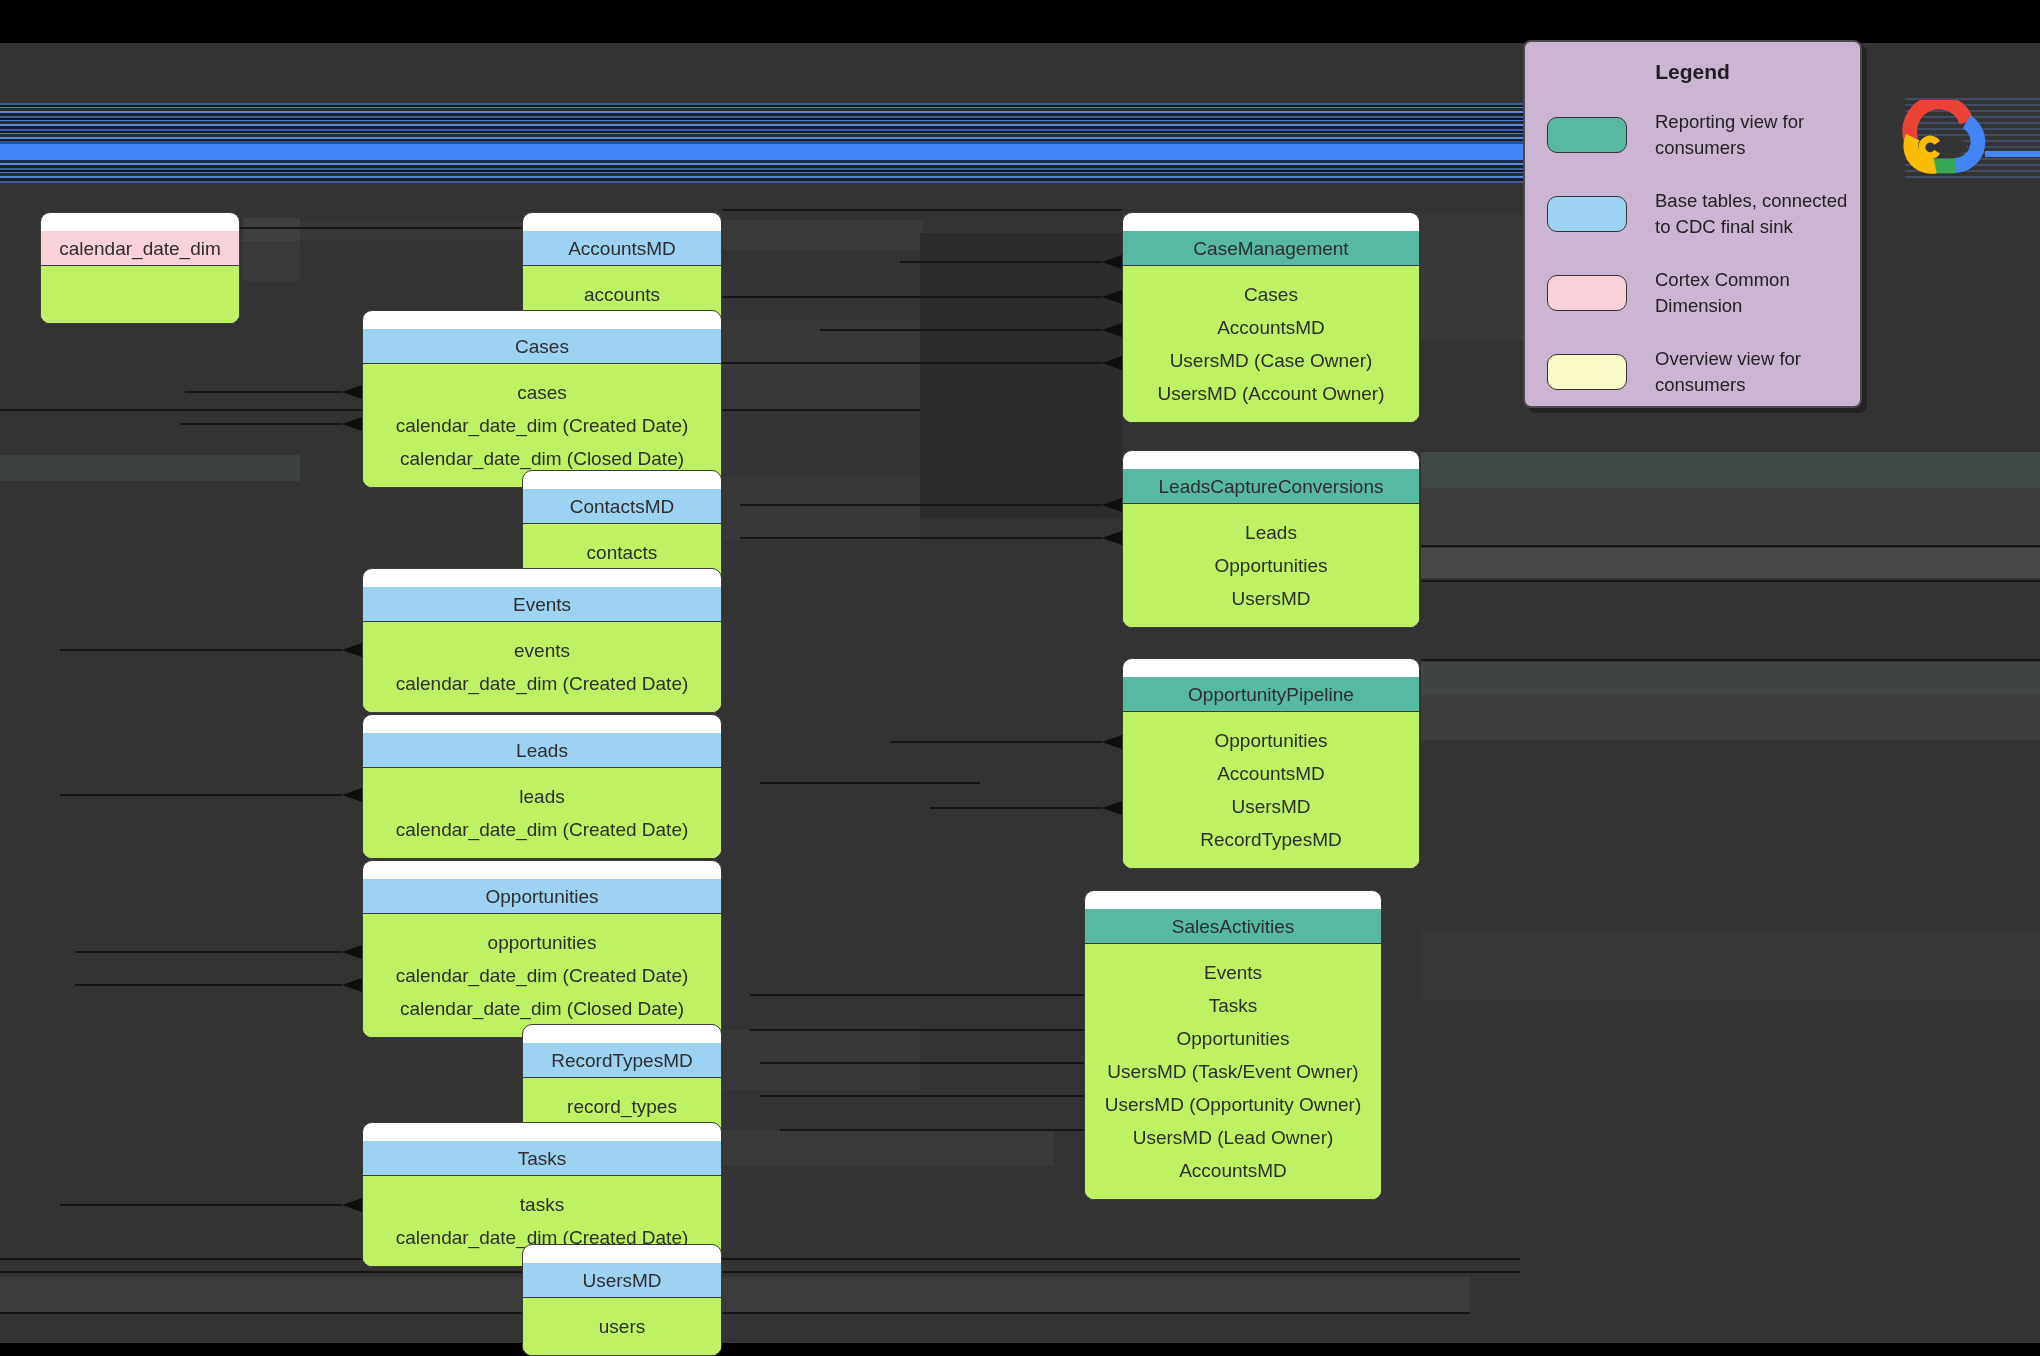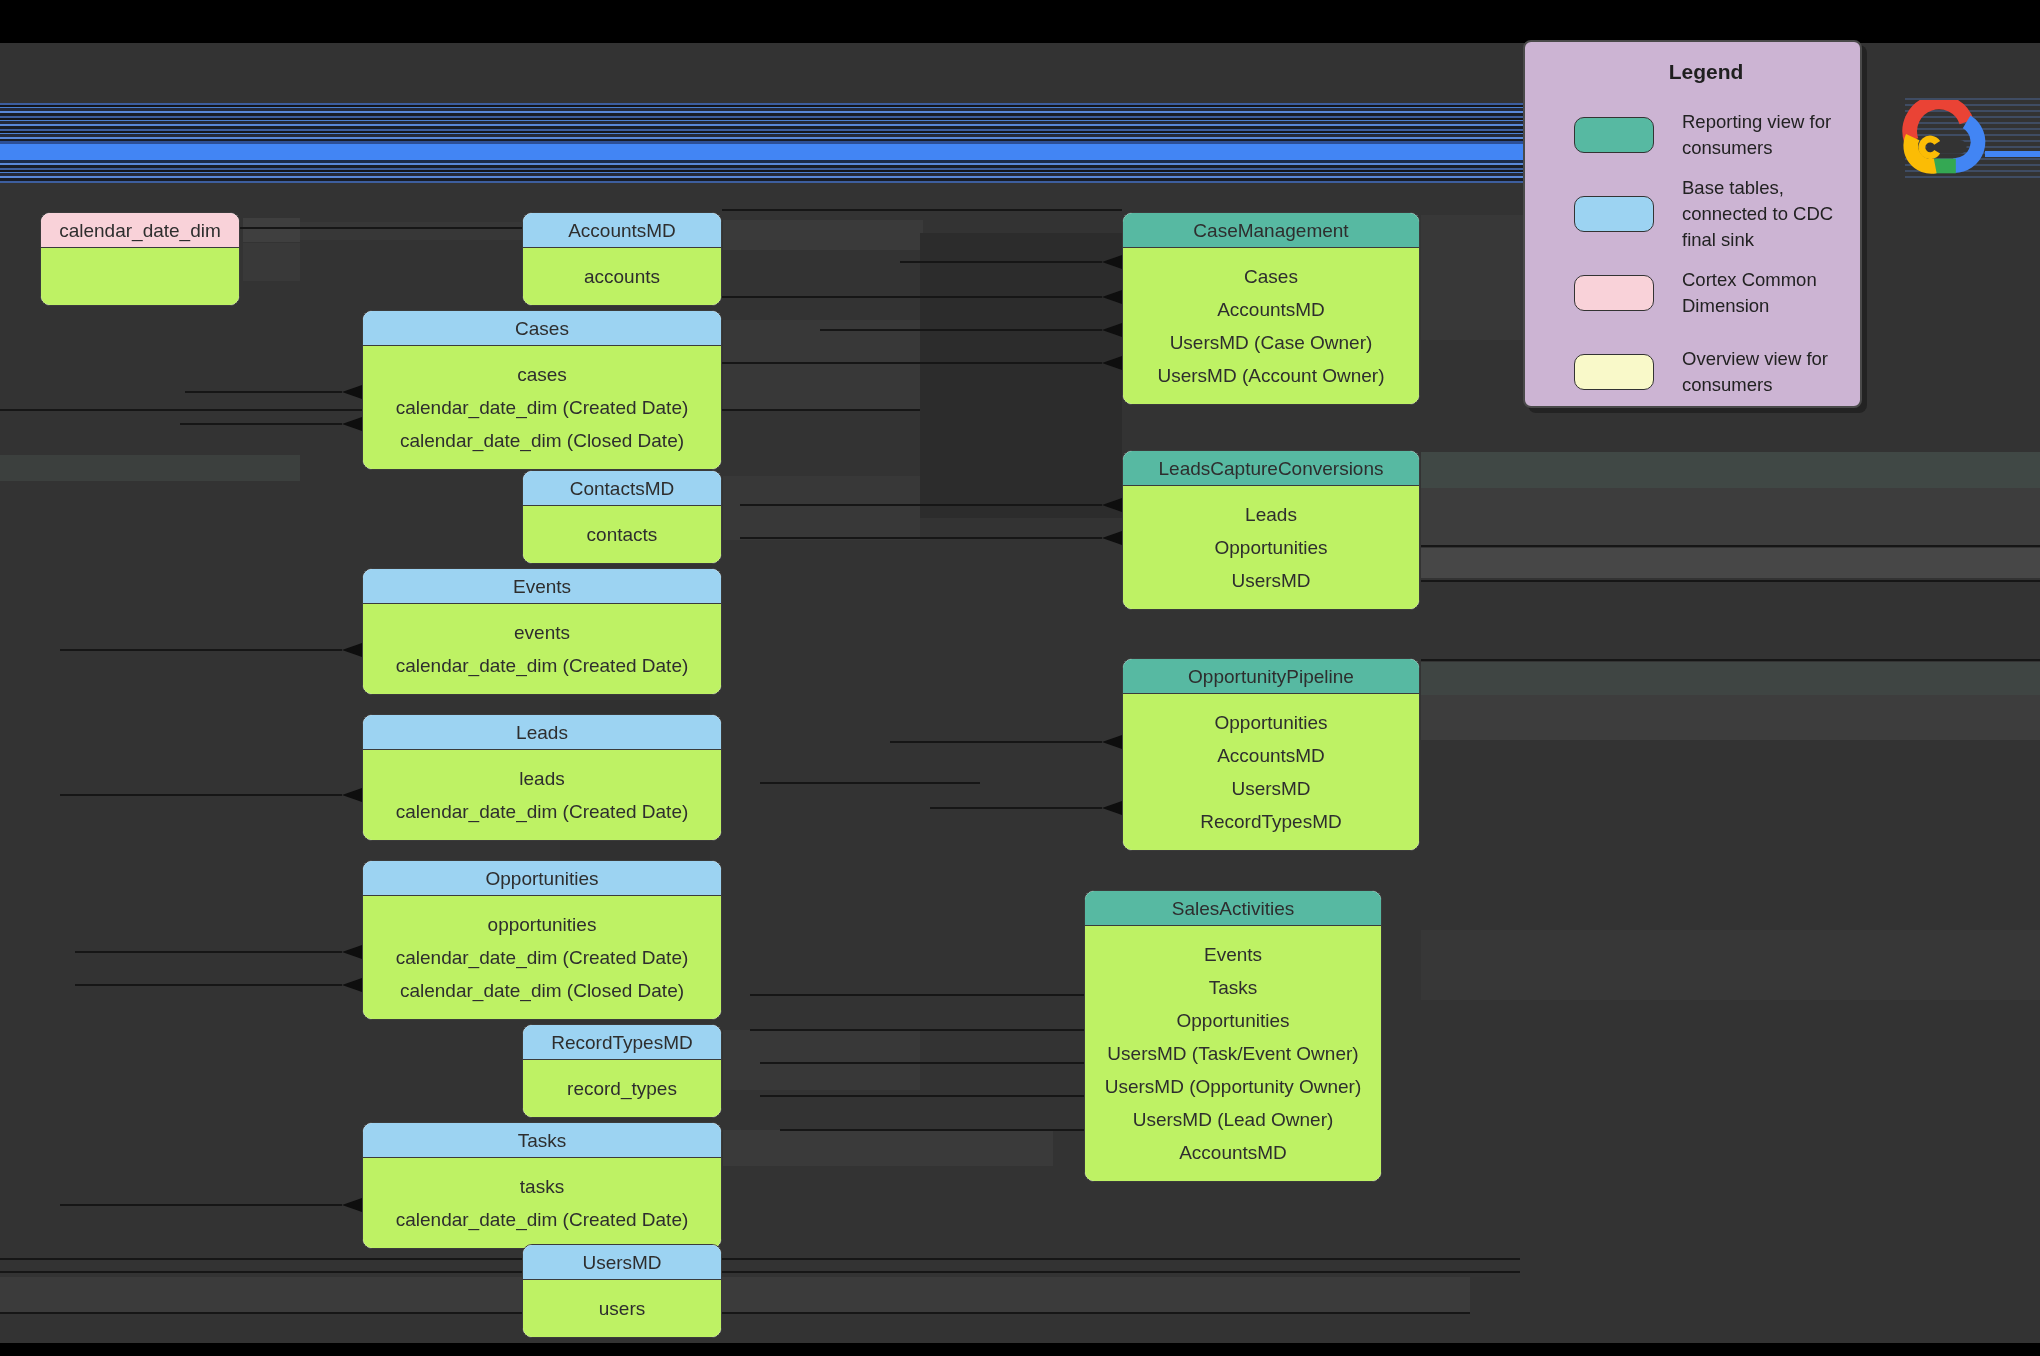--- a/index.html
+++ b/index.html
@@ -39,30 +39,30 @@
   
   .band{position:absolute;}
   .cline{position:absolute;height:2px;background:#161616;}
   .arrow{position:absolute;width:0;height:0;border-top:7px solid transparent;
          border-bottom:7px solid transparent;border-right:20px solid #0e0e0e;}
 
   
   .tbl{position:absolute;border:1.5px solid #3b3b3b;border-radius:10px;overflow:hidden;
        background:#ffffff;box-sizing:border-box;}
   .tbl-h{height:35px;line-height:35px;text-align:center;font-size:19px;color:#2e2e2e;
-         border-bottom:1.5px solid #3b3b3b;box-sizing:border-box;}
+         border-bottom:1.5px solid #3b3b3b;box-sizing:border-box;margin-top:18px;}
   .tbl-b{background:#bef264;padding:12px;}
   .tbl-r{height:33px;line-height:33px;text-align:center;font-size:19px;color:#2e2e2e;white-space:nowrap;}
 
   
   #legend{
     position:absolute;left:1523px;top:40px;width:339px;height:368px;
     border:2px solid #4a4a4a;border-radius:8px;box-sizing:border-box;
     box-shadow:5px 5px 0 rgba(15,15,15,0.45);
-    padding-top:18px;z-index:5;padding-left:27px;
+    padding-top:18px;z-index:5;
   }
   #legend .legend-title{text-align:center;font-size:21px;font-weight:bold;color:#1f1f1f;margin-bottom:22px;}
   .legend-row{display:flex;align-items:center;height:57px;margin:0 0 22px 0;}
   .legend-swatch{width:80px;height:36px;border:1.5px solid #333;border-radius:10px;
                  margin-left:22px;flex:0 0 auto;box-sizing:border-box;}
   .legend-label{margin-left:28px;width:195px;font-size:18.5px;line-height:26px;color:#222;}
 
   #gcp-logo{position:absolute;left:1898px;top:100px;z-index:6;}
 </style>
 </head>

